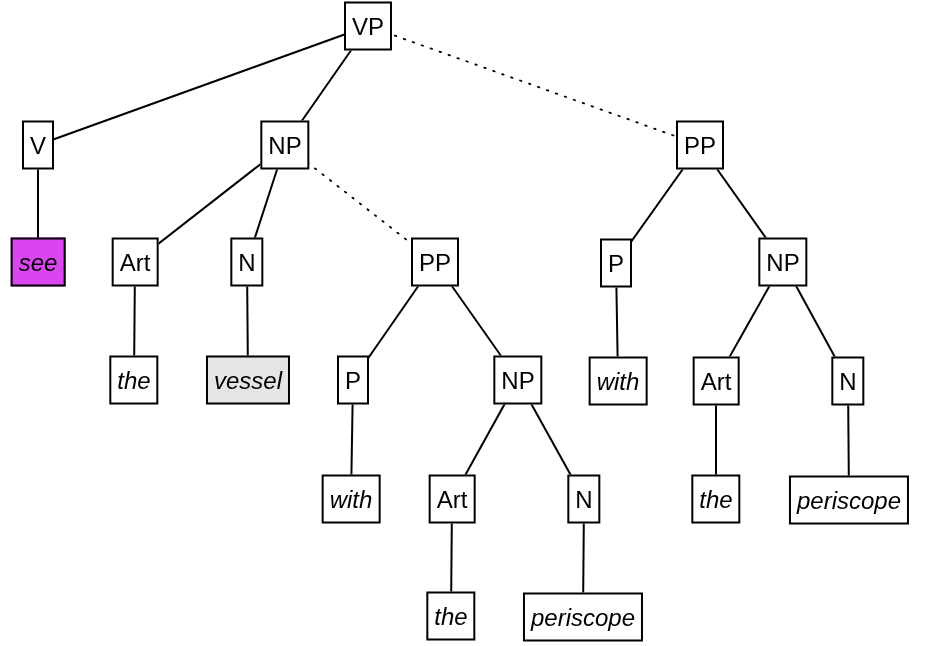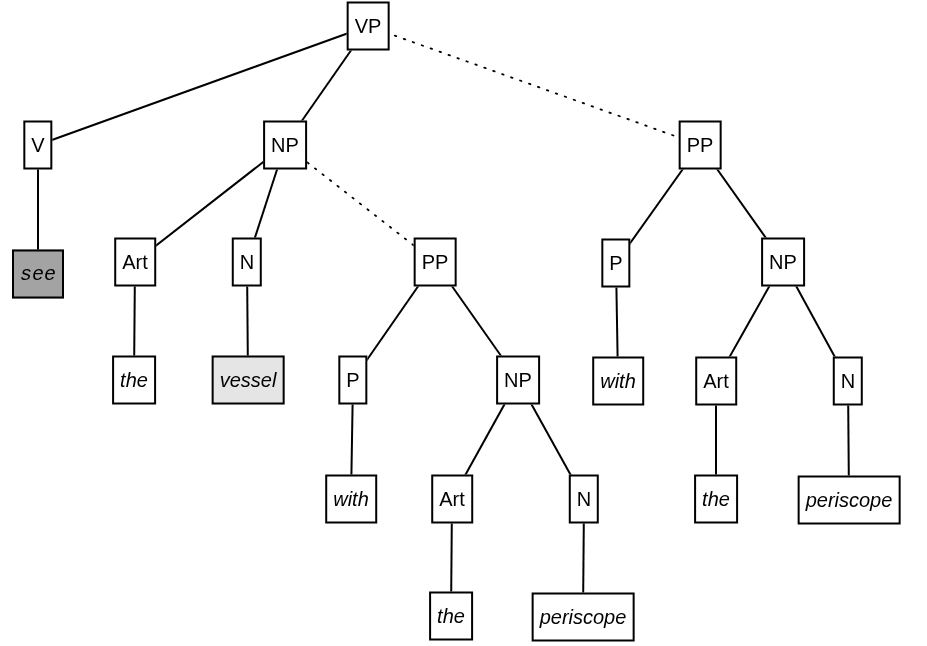--- a/index.html
+++ b/index.html
@@ -26,21 +26,21 @@
     width: 100%;
     height: 100%;
     z-index: 2;
   }
   .node {
     position: absolute;
     transform: translate(-50%, -50%);
     background: #ffffff;
     border: 2px solid #000000;
     color: #000000;
-    font-size: 20px;
+    font-size: 24px;
     line-height: 29px;
     padding: 8px 6px;
     white-space: nowrap;
     text-align: center;
     box-sizing: content-box;
   }
   .node.italic {
     font-style: italic;
   }
 </style>
@@ -71,21 +71,21 @@
       <line x1="783" y1="262" x2="716" y2="381" stroke="#000000" stroke-width="2"></line>
       <line x1="783" y1="262" x2="848" y2="381" stroke="#000000" stroke-width="2"></line>
       <line x1="716" y1="381" x2="716" y2="499" stroke="#000000" stroke-width="2"></line>
       <line x1="848" y1="381" x2="849" y2="500" stroke="#000000" stroke-width="2"></line>
     </svg>
   <div class="node-layer">
       <div class="node" style="left: 368px; top: 26px; background: rgb(255, 255, 255); border-color: rgb(0, 0, 0); color: rgb(0, 0, 0);">VP</div>
       <div class="node" style="left: 38px; top: 145px; background: rgb(255, 255, 255); border-color: rgb(0, 0, 0); color: rgb(0, 0, 0);">V</div>
       <div class="node" style="left: 285px; top: 145px; background: rgb(255, 255, 255); border-color: rgb(0, 0, 0); color: rgb(0, 0, 0);">NP</div>
       <div class="node" style="left: 700px; top: 145px; background: rgb(255, 255, 255); border-color: rgb(0, 0, 0); color: rgb(0, 0, 0);">PP</div>
-      <div class="node italic" style="left: 38px; top: 274px; background: #a3a3a3; border-color: rgb(0, 0, 0); color: rgb(0, 0, 0); font-family: Liberation Mono, monospace;">see</div>
+      <div class="node italic" style="left: 38px; top: 262px; background: #d946ef; border-color: rgb(0, 0, 0); color: rgb(0, 0, 0);">see</div>
       <div class="node" style="left: 135px; top: 262px; background: rgb(255, 255, 255); border-color: rgb(0, 0, 0); color: rgb(0, 0, 0);">Art</div>
       <div class="node" style="left: 247px; top: 262px; background: rgb(255, 255, 255); border-color: rgb(0, 0, 0); color: rgb(0, 0, 0);">N</div>
       <div class="node" style="left: 435px; top: 262px; background: rgb(255, 255, 255); border-color: rgb(0, 0, 0); color: rgb(0, 0, 0);">PP</div>
       <div class="node" style="left: 616px; top: 263px; background: rgb(255, 255, 255); border-color: rgb(0, 0, 0); color: rgb(0, 0, 0);">P</div>
       <div class="node" style="left: 783px; top: 262px; background: rgb(255, 255, 255); border-color: rgb(0, 0, 0); color: rgb(0, 0, 0);">NP</div>
       <div class="node italic" style="left: 134px; top: 380px; background: rgb(255, 255, 255); border-color: rgb(0, 0, 0); color: rgb(0, 0, 0);">the</div>
       <div class="node italic" style="left: 248px; top: 380px; background: #e5e5e5; border-color: rgb(0, 0, 0); color: rgb(0, 0, 0);">vessel</div>
       <div class="node" style="left: 353px; top: 380px; background: rgb(255, 255, 255); border-color: rgb(0, 0, 0); color: rgb(0, 0, 0);">P</div>
       <div class="node" style="left: 518px; top: 380px; background: rgb(255, 255, 255); border-color: rgb(0, 0, 0); color: rgb(0, 0, 0);">NP</div>
       <div class="node italic" style="left: 618px; top: 381px; background: rgb(255, 255, 255); border-color: rgb(0, 0, 0); color: rgb(0, 0, 0);">with</div>

